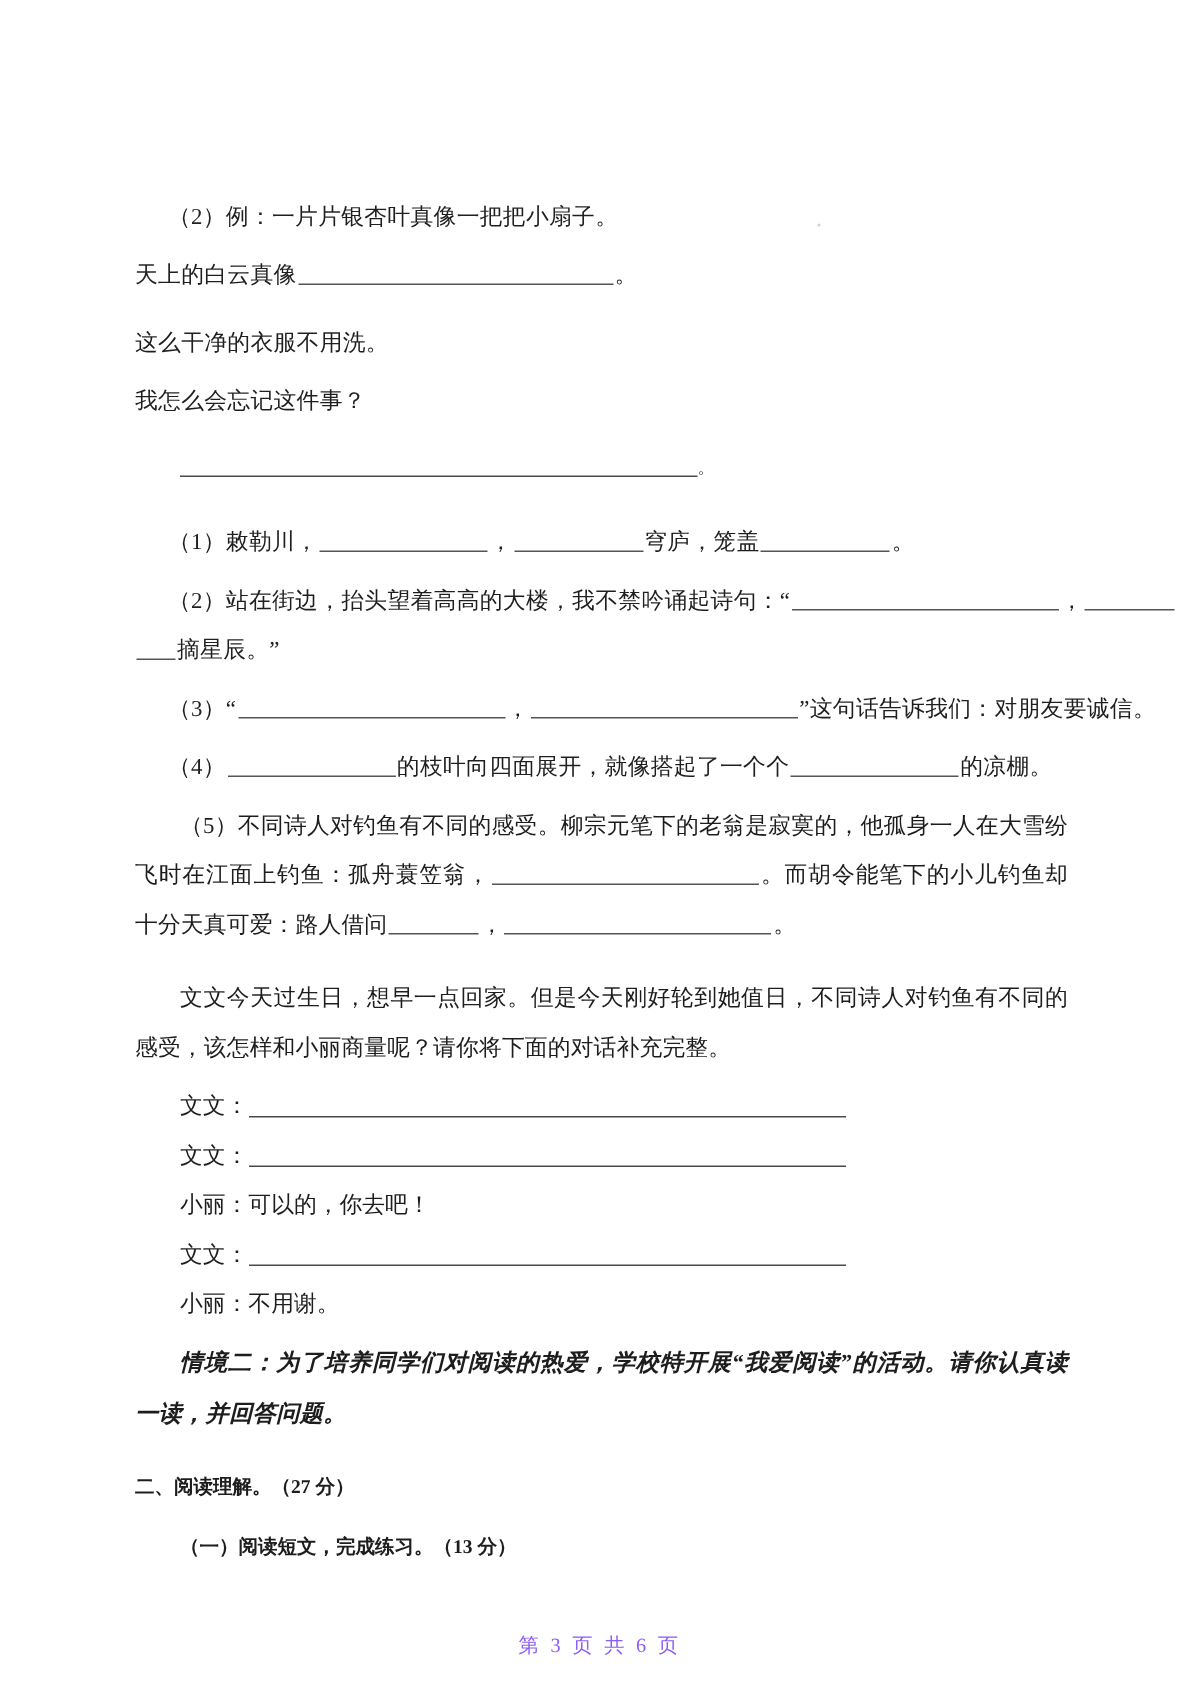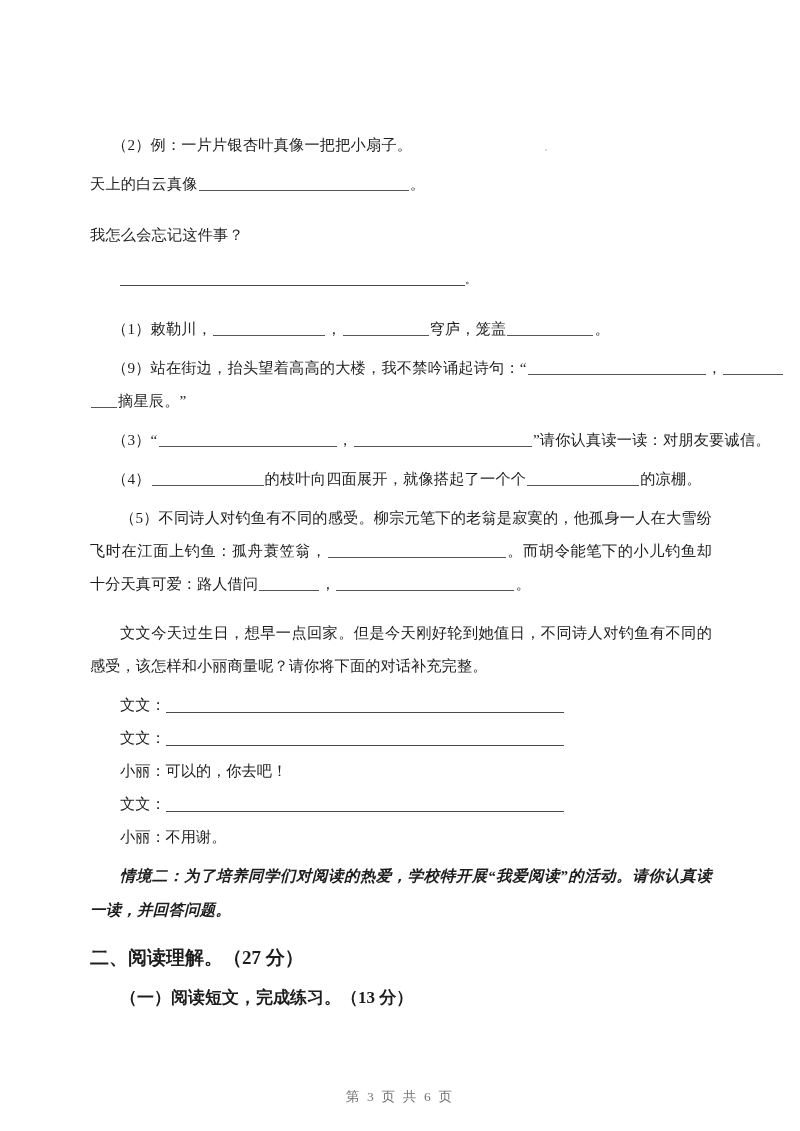--- a/index.html
+++ b/index.html
@@ -90,27 +90,27 @@
     text-align: justify;
     text-align-last: left;
     text-justify: inter-ideograph;
     text-indent: 30px;
     letter-spacing: 0.3px;
   }
 
   
   .sec-head {
     font-weight: bold;
-    font-size: 19px;
+    font-size: 13px;
     line-height: 34px;
     white-space: nowrap;
   }
   .sub-head {
     font-weight: bold;
-    font-size: 17px;
+    font-size: 13px;
     line-height: 34px;
     white-space: nowrap;
     text-indent: 30px;
   }
 
   
   .sp-6  { height: 6px; }
   .sp-10 { height: 10px; }
   .sp-14 { height: 14px; }
 
@@ -124,21 +124,21 @@
 
   
   .footer {
     position: absolute;
     left: 0;
     top: 1040px;
     width: 800px;
     text-align: center;
     font-size: 13.5px;
     letter-spacing: 2.2px;
-    color: #737373;
+    color: #8b5cf6;
   }
 
   .watermark {
     position: absolute;
     left: 494px;
     top: 1072px;
     font-family: Liberation Serif, serif;
     font-size: 35px;
     color: #701a75;
     letter-spacing: 0px;
@@ -170,20 +170,23 @@
 
     <div class="line">
       <span>天上的白云真像</span><span class="blank b-w2"></span><span>。</span>
     </div>
 
     <div class="sp-6"></div>
 
 
     <div class="sp-6"></div>
 
+    <div class="line">
+      <span>这么干净的衣服不用洗。</span>
+    </div>
 
     <div class="sp-6"></div>
 
     <div class="line">
       <span>我怎么会忘记这件事？</span>
     </div>
 
     <div class="sp-10"></div>
 
     <div class="line" style="text-indent:30px;">
@@ -195,31 +198,31 @@
 
     <div class="sp-6"></div>
 
     <div class="line indent">
       <span>（1）敕勒川，</span><span class="blank b-l"></span><span>，</span><span class="blank b-m"></span><span>穹庐，笼盖</span><span class="blank b-m"></span><span>。</span>
     </div>
 
     <div class="sp-6"></div>
 
     <div class="line indent">
-      <span>（9）站在街边，抬头望着高高的大楼，我不禁吟诵起诗句：“</span><span class="blank b-w1"></span><span>，</span><span class="blank b-xs"></span>
+      <span>（2）站在街边，抬头望着高高的大楼，我不禁吟诵起诗句：“</span><span class="blank b-w1"></span><span>，</span><span class="blank b-xs"></span>
     </div>
 
     <div class="line">
       <span class="blank b-xxs" style="width:26px;"></span><span>摘星辰。”</span>
     </div>
 
     <div class="sp-6"></div>
 
     <div class="line indent">
-      <span>（3）“</span><span class="blank b-w1"></span><span>，</span><span class="blank b-w1"></span><span>”请你认真读一读：对朋友要诚信。</span>
+      <span>（3）“</span><span class="blank b-w1"></span><span>，</span><span class="blank b-w1"></span><span>”这句话告诉我们：对朋友要诚信。</span>
     </div>
 
     <div class="sp-6"></div>
 
     <div class="line indent">
       <span>（4）</span><span class="blank b-l"></span><span>的枝叶向四面展开，就像搭起了一个个</span><span class="blank b-l"></span><span>的凉棚。</span>
     </div>
 
     <div class="sp-6"></div>
 

